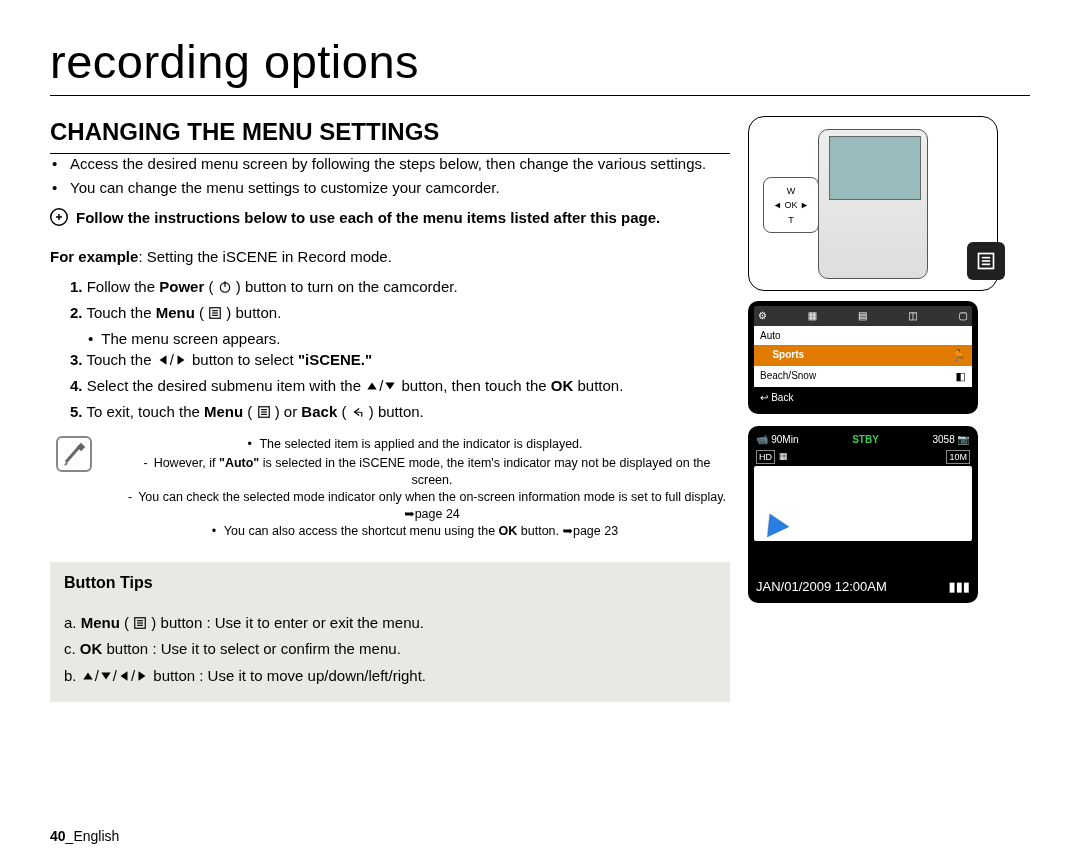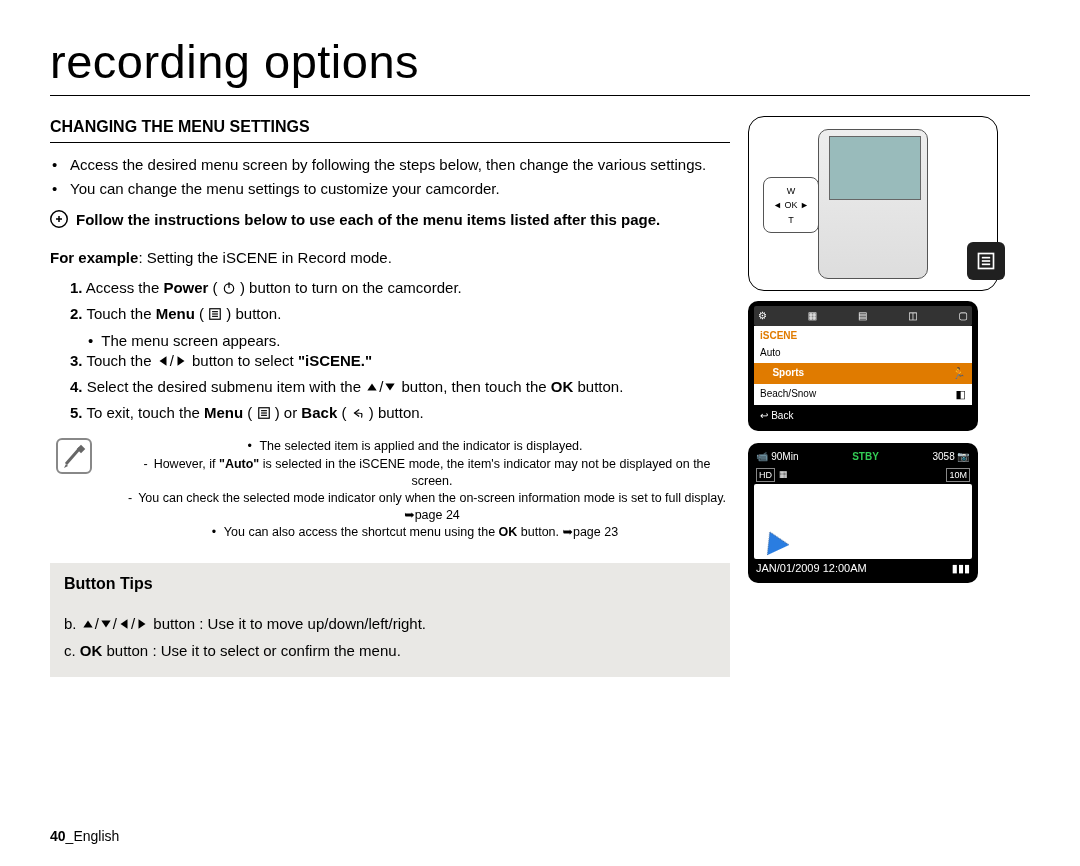--- a/index.html
+++ b/index.html
@@ -18,25 +18,24 @@
     font-size: 47px;
     font-weight: 200;
     letter-spacing: 0.5px;
     padding-bottom: 2px;
     border-bottom: 1px solid #000;
     margin-bottom: 20px;
     font-family: "Helvetica Neue", Arial, sans-serif;
     font-stretch: condensed;
   }
   .section-heading {
-    font-size: 16px;
+    font-size: 24px;
     font-weight: bold;
     border-bottom: 1.5px solid #000;
     padding-bottom: 4px;
-    margin-bottom: 12px;
     width: 680px;
     font-family: Arial, sans-serif;
   }
   .layout { display: flex; gap: 18px; }
   .col-left { width: 680px; }
   .col-right { width: 250px; }
   ul.bullets { list-style: none; padding-left: 20px; }
   ul.bullets li::before { content: "•"; position: absolute; margin-left: -18px; }
   ul.bullets li { margin-bottom: 4px; text-align: justify;}
   .arrow-note { display:flex; gap:8px; margin-top:10px;}
@@ -107,21 +106,21 @@
   .screen1 .item.sel { background:#e07b00; color:#fff; font-weight:bold;}
   .screen1 .back { background:#000; color:#fff; padding:4px 6px; font-size:10px;}
   .screen2 .top { display:flex; justify-content:space-between; padding:2px 2px;}
   .screen2 .top .stby { color:#33cc55; font-weight:bold;}
   .screen2 .mid { height:75px; position:relative; background:#fff; border-radius:2px;}
   .cursor-tri {
     width:0; height:0; border-left:12px solid transparent; border-right:12px solid transparent;
     border-bottom:20px solid #2a7de1; position:absolute; left:8px; bottom:8px; transform:rotate(-25deg);
     filter: drop-shadow(0.5px 0.5px 0 #000);
   }
-  .screen2 .bot { display:flex; justify-content:space-between; padding:2px 2px; font-size:11px;}
+  .screen2 .bot { display:flex; justify-content:space-between; padding:2px 2px; font-size:13px;margin-top:35px;}
   .checkmark { color:#e07b00; font-weight:bold; margin-right:4px;}
   .img-ic { font-size:11px; }
 </style>
 </head>
 <body>
 
 <h1 class="page-title">recording options</h1>
 
 <div class="layout">
   <div class="col-left">
@@ -139,21 +138,21 @@
           <path d="M7 7 l10 10 M17 7 l-10 10" stroke="#000" stroke-width="0"></path>
         </svg>
       <div class="bold">Follow the instructions below to use each of the menu items listed after this page.</div>
     </div>
 
     <p class="example-line">
       <span class="bold">For example</span><span>: Setting the iSCENE in Record mode.</span>
     </p>
 
     <ol class="steps">
-      <li><span class="num">1.</span> <span>Access the </span><span class="bold">Power</span><span> ( </span><svg class="icon-inline" viewBox="0 0 24 24">
+      <li><span class="num">1.</span> <span>Follow the </span><span class="bold">Power</span><span> ( </span><svg class="icon-inline" viewBox="0 0 24 24">
             <circle cx="12" cy="13" r="8" fill="none" stroke="#000" stroke-width="2"></circle>
             <line x1="12" y1="2" x2="12" y2="12" stroke="#000" stroke-width="2"></line>
           </svg><span> ) button to turn on the camcorder.</span></li>
 
       <li><span class="num">2.</span> <span>Touch the </span><span class="bold">Menu</span><span> ( </span><svg class="icon-inline" viewBox="0 0 24 24">
             <rect x="3" y="3" width="18" height="18" fill="none" stroke="#000" stroke-width="2"></rect>
             <line x1="7" y1="8" x2="17" y2="8" stroke="#000" stroke-width="2"></line>
             <line x1="7" y1="12" x2="17" y2="12" stroke="#000" stroke-width="2"></line>
             <line x1="7" y1="16" x2="17" y2="16" stroke="#000" stroke-width="2"></line>
           </svg><span> ) button.</span></li>
@@ -195,30 +194,36 @@
           <li>The selected item is applied and the indicator is displayed.</li>
           <div class="dash-item"><span>However, if </span><span class="bold">"Auto"</span><span> is selected in the iSCENE mode, the item's indicator may not be displayed on the screen.</span></div>
           <div class="dash-item">You can check the selected mode indicator only when the on-screen information mode is set to full display. ➥page 24</div>
           <li><span>You can also access the shortcut menu using the </span><span class="bold">OK</span><span> button. ➥page 23</span></li>
         </ul>
       </div>
     </div>
 
     <div class="tips-box">
       <div class="tips-title">Button Tips</div>
+      <p><span>a.  </span><span class="bold">Menu</span><span> ( </span><svg class="icon-inline" viewBox="0 0 24 24">
+            <rect x="3" y="3" width="18" height="18" fill="none" stroke="#000" stroke-width="2"></rect>
+            <line x1="7" y1="8" x2="17" y2="8" stroke="#000" stroke-width="2"></line>
+            <line x1="7" y1="12" x2="17" y2="12" stroke="#000" stroke-width="2"></line>
+            <line x1="7" y1="16" x2="17" y2="16" stroke="#000" stroke-width="2"></line>
+          </svg><span> ) button : Use it to enter or exit the menu.</span></p>
+      <p><span>c.  </span><span class="bold">OK</span><span> button : Use it to select or confirm the menu.</span></p>
       <p><span>b.  </span><svg class="icon-inline" viewBox="0 0 24 24">
             <path d="M4 18 L12 6 L20 18 Z" fill="#000"></path>
           </svg>/<svg class="icon-inline" viewBox="0 0 24 24">
             <path d="M4 6 L12 18 L20 6 Z" fill="#000"></path>
           </svg>/<svg class="icon-inline" viewBox="0 0 24 24">
             <path d="M18 4 L6 12 L18 20 Z" fill="#000"></path>
           </svg>/<svg class="icon-inline" viewBox="0 0 24 24">
             <path d="M6 4 L18 12 L6 20 Z" fill="#000"></path>
           </svg><span> button : Use it to move up/down/left/right.</span></p>
-      <p><span>c.  </span><span class="bold">OK</span><span> button : Use it to select or confirm the menu.</span></p>
     </div>
   </div>
 
   <div class="col-right">
     <div class="illus-box">
       <div class="illus-dpad"></div>
       <div class="illus-cam"></div>
       <div class="menu-badge">
         <svg width="20" height="20" viewBox="0 0 24 24">
             <rect x="3" y="3" width="18" height="18" fill="none" stroke="#fff" stroke-width="2"></rect>
@@ -231,21 +236,20 @@
 
     <div class="screen1">
       <div class="topbar">
         <span>⚙</span>
         <span>▦</span>
         <span>▤</span>
         <span>◫</span>
         <span>▢</span>
       </div>
       <div class="body">
-        <div class="iscene-label">iSCENE</div>
         <div class="item">
             <span>Auto</span>
           </div>
         <div class="item sel">
             <span><span class="checkmark">✔</span><span style="color:#fff">Sports</span></span>
             <span class="img-ic">🏃</span>
           </div>
         <div class="item">
             <span>Beach/Snow</span>
             <span class="img-ic">◧</span>

